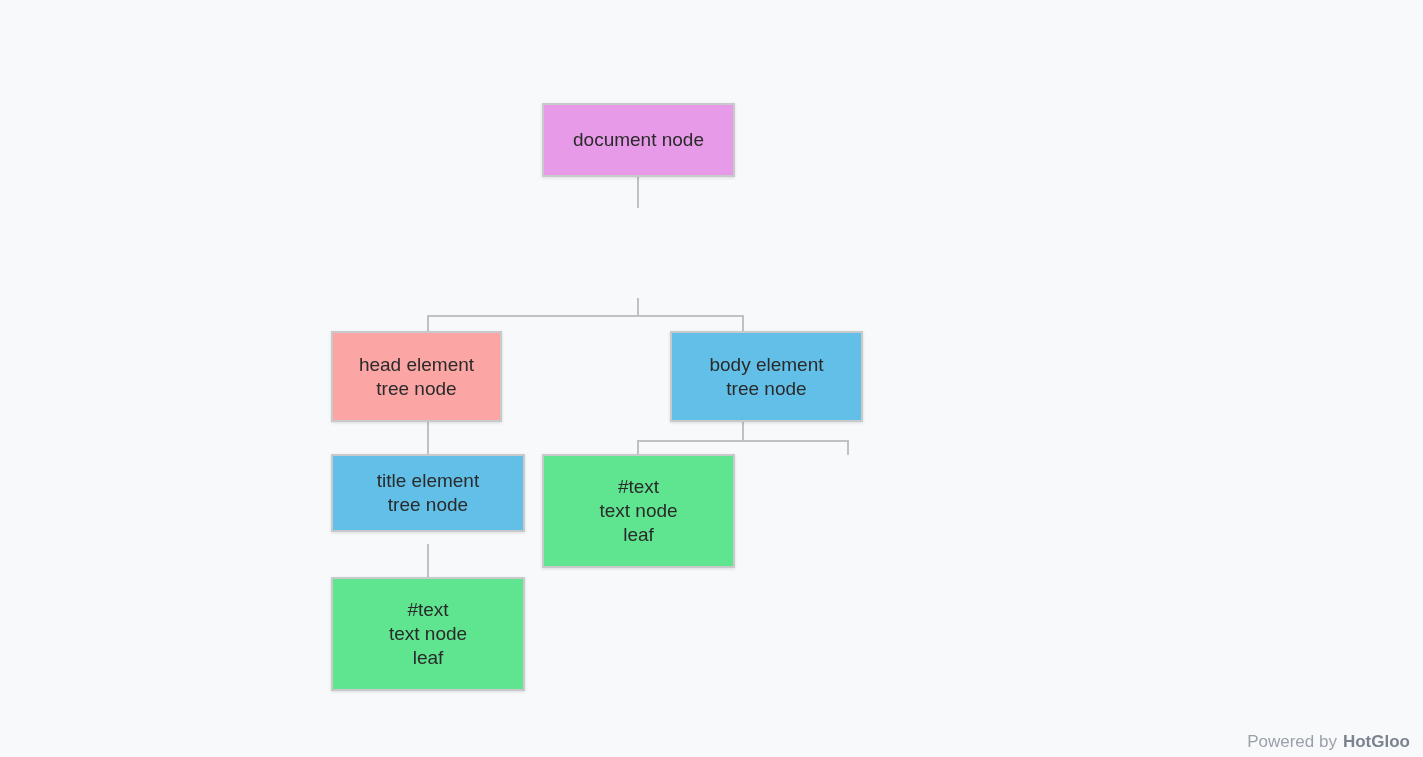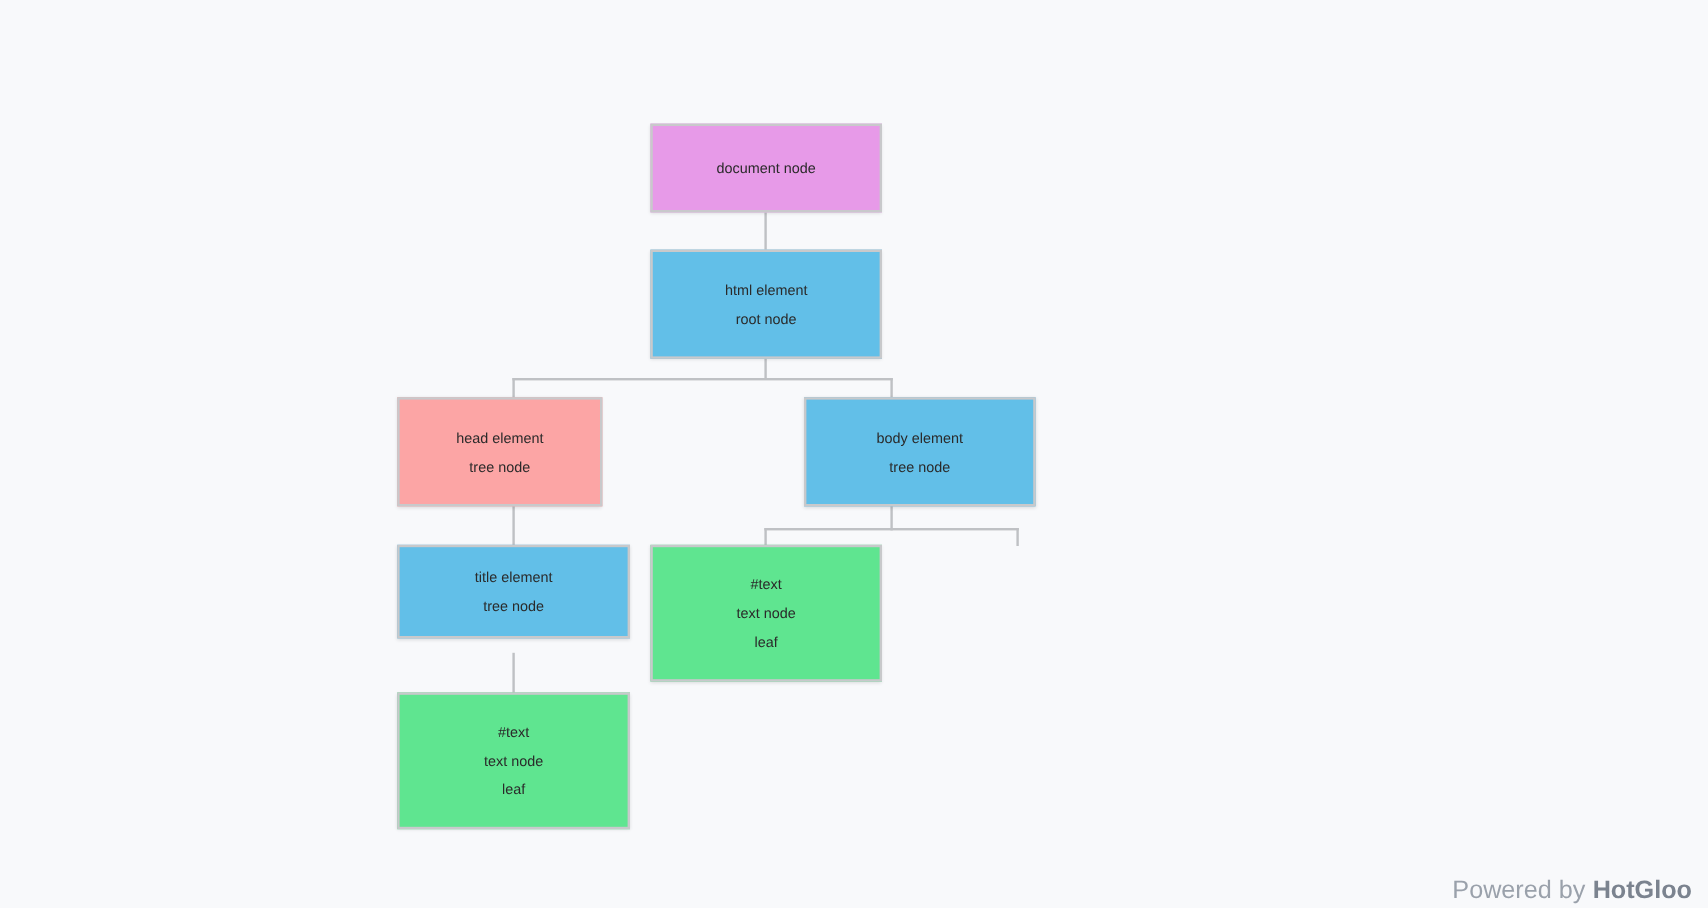--- a/index.html
+++ b/index.html
@@ -20,34 +20,34 @@
     box-sizing: border-box;
     border: 2px solid #c8c9cb;
     box-shadow: 0 1px 3px rgba(0,0,0,0.12);
     display: flex;
     flex-direction: column;
     align-items: center;
     justify-content: center;
     text-align: center;
   }
   .node-line {
-    font-size: 12px;
+    font-size: 19px;
     line-height: 24px;
     color: #2a2a2a;
     white-space: nowrap;
   }
   .edge {
     position: absolute;
     background: #bfc1c4;
   }
   .footer {
     position: absolute;
     right: 13px;
     bottom: 5px;
-    font-size: 21px;
+    font-size: 17px;
     line-height: 20px;
     color: #9aa1ab;
     white-space: nowrap;
   }
   .footer .brand {
     font-weight: bold;
     color: #7b838f;
     margin-left: 6px;
     cursor: pointer;
   }
@@ -67,24 +67,20 @@
     <div class="edge" style="left: 742px; top: 315px; width: 2px; height: 17px; background: rgb(191, 193, 196);"></div>
     <div class="edge" style="left: 427px; top: 421px; width: 2px; height: 34px; background: rgb(191, 193, 196);"></div>
     <div class="edge" style="left: 427px; top: 544px; width: 2px; height: 34px; background: rgb(191, 193, 196);"></div>
     <div class="edge" style="left: 742px; top: 421px; width: 2px; height: 21px; background: rgb(191, 193, 196);"></div>
     <div class="edge" style="left: 637px; top: 440px; width: 212px; height: 2px; background: rgb(191, 193, 196);"></div>
     <div class="edge" style="left: 637px; top: 440px; width: 2px; height: 15px; background: rgb(191, 193, 196);"></div>
     <div class="edge" style="left: 847px; top: 440px; width: 2px; height: 15px; background: rgb(191, 193, 196);"></div>
     <div class="node" style="left: 542px; top: 103px; width: 193px; height: 74px; background: rgb(231, 154, 232);">
       <div class="node-line">document node</div>
     </div>
-    <div class="node" style="left: 542px; top: 208px; width: 193px; height: 91px; background: rgb(98, 191, 232);">
-      <div class="node-line">html element</div>
-      <div class="node-line">root node</div>
-    </div>
     <div class="node" style="left: 331px; top: 331px; width: 171px; height: 91px; background: #fca5a5;">
       <div class="node-line">head element</div>
       <div class="node-line">tree node</div>
     </div>
     <div class="node" style="left: 647px; top: 331px; width: 193px; height: 91px; background: rgb(98, 191, 232); margin-left: 23px;">
       <div class="node-line">body element</div>
       <div class="node-line">tree node</div>
     </div>
     <div class="node" style="left: 331px; top: 454px; width: 194px; height: 78px; background: rgb(98, 191, 232);">
       <div class="node-line">title element</div>

